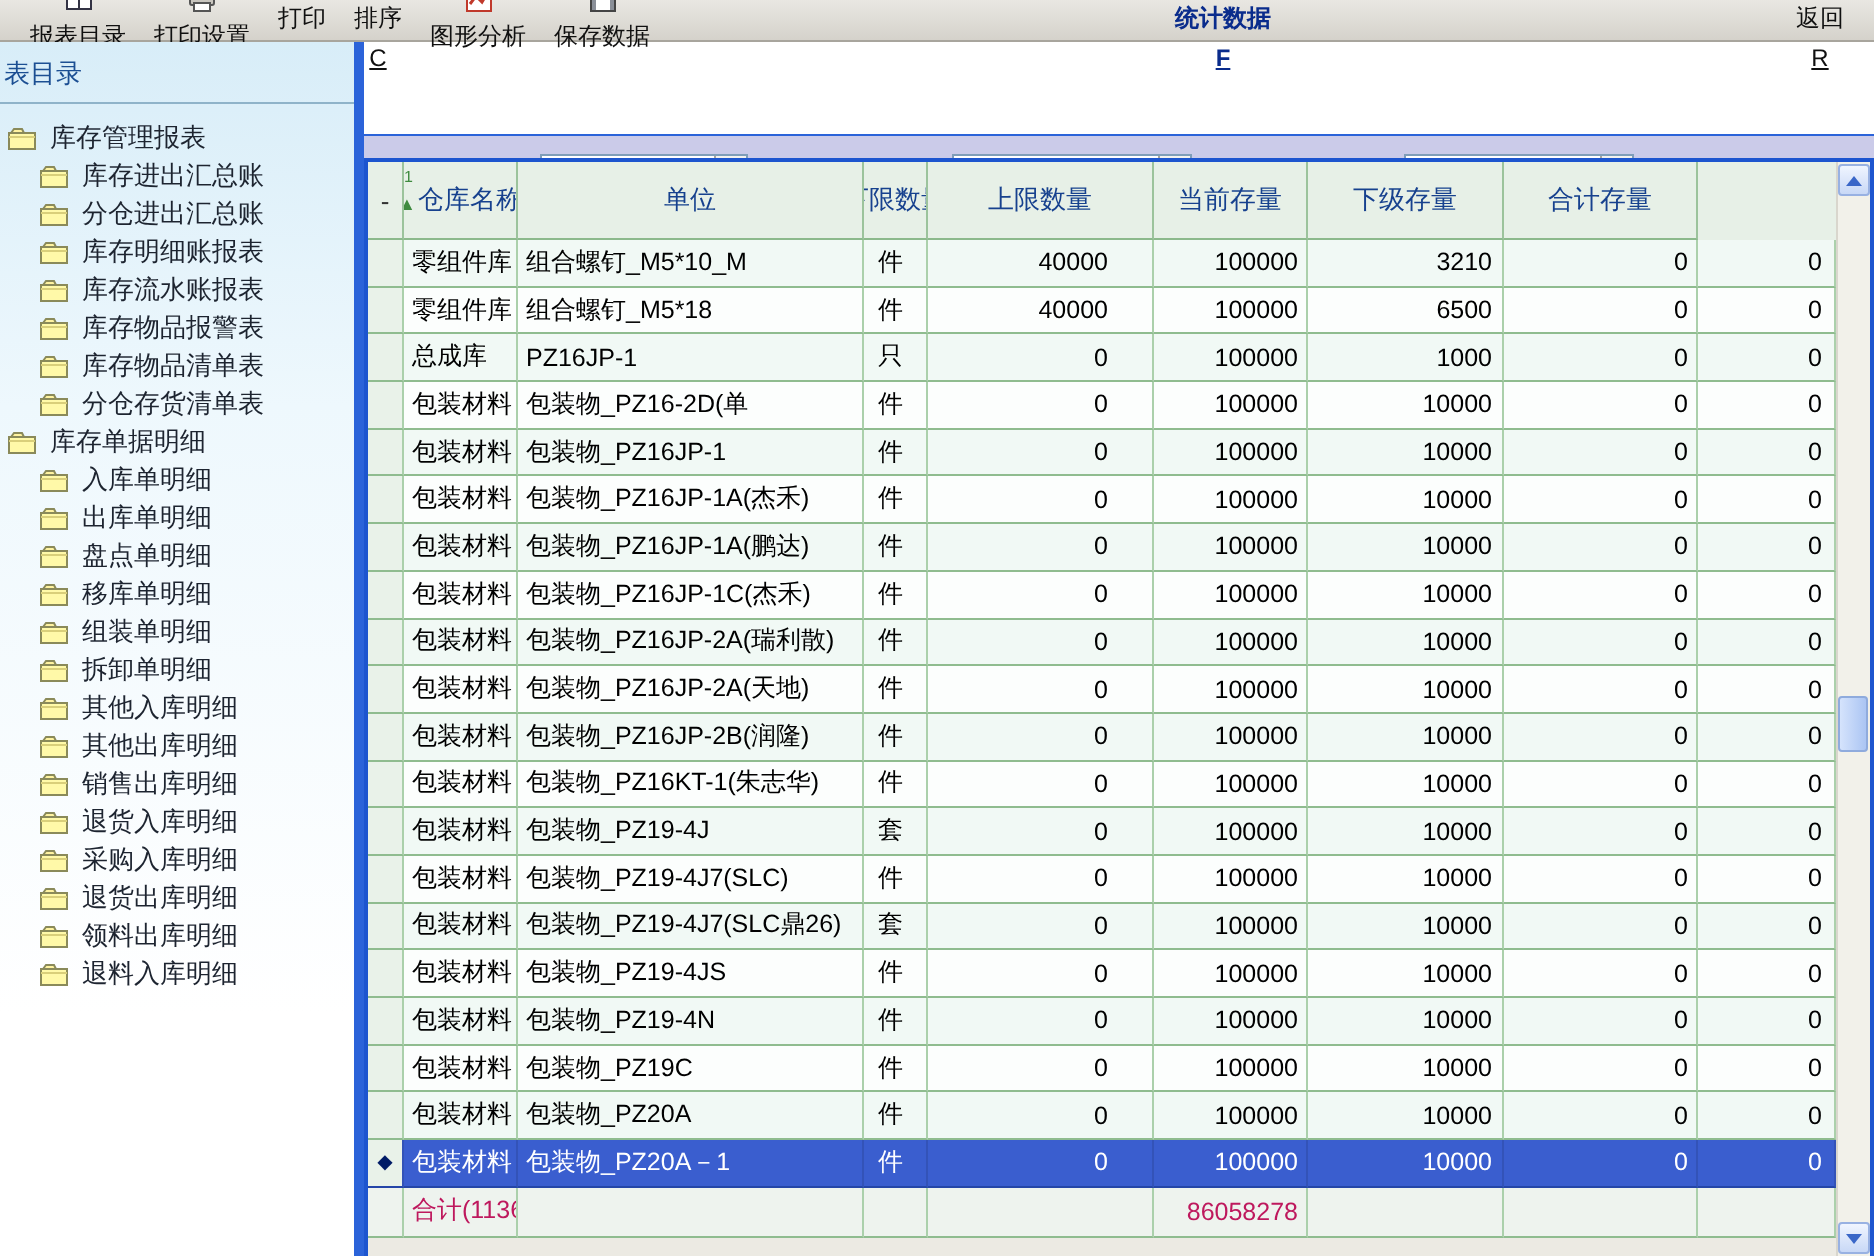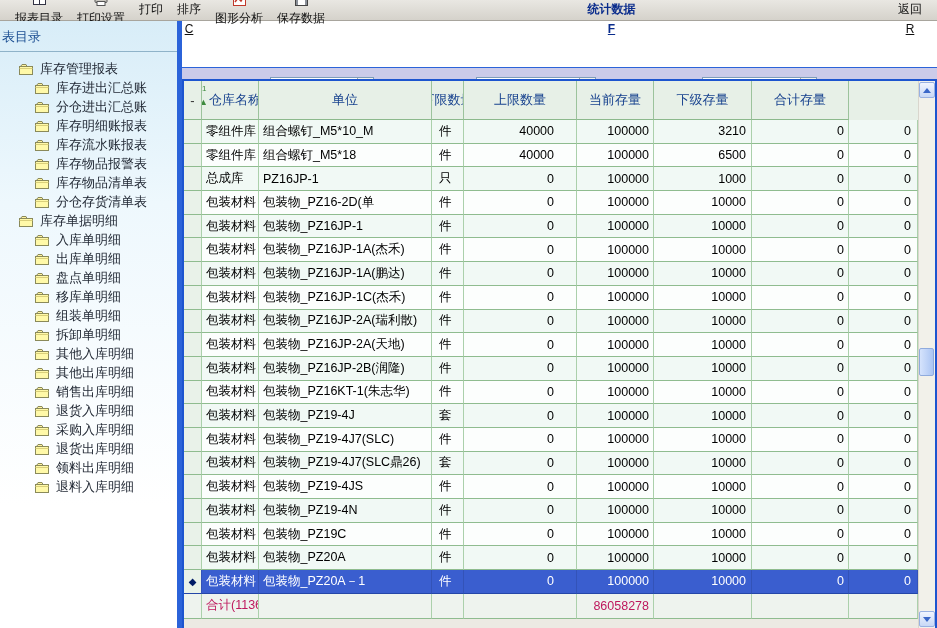--- a/index.html
+++ b/index.html
@@ -13,21 +13,21 @@
   .tbtn { display: flex; align-items: center; gap: 4px; padding: 0 7px; white-space: nowrap; cursor: default; flex-direction: column; }
   .tbtn .ticon { display: flex; align-items: center; }
   .tbtn .key { text-decoration: underline; }
   .tbtn.bold { font-weight: bold; color: #0a2c8c; }
   .tb-spacer { flex: 1; }
 
   
   .sidebar { position: absolute; left: 0; top: 21px; width: 177px; height: 607px;
     background: linear-gradient(180deg, #d8edf8 0%, #eef8fd 30%, #ffffff 80%); overflow: hidden; }
   .sidebar-header { padding: 7px 0 5px 2px; font-size: 13px; color: #1c4f93; border-bottom: 1px solid #8fb3c9; }
-  .tree { padding-top: 7px; padding-left: 15px; }
+  .tree { padding-top: 7px; }
   .tree-item { display: flex; align-items: center; gap: 6px; height: 19px; font-size: 13px; color: #1d2430; white-space: nowrap; }
   .tree-item.l1 { padding-left: 4px; }
   .tree-item.l2 { padding-left: 20px; font-family: Liberation Mono, monospace; }
   .tree-item .ficon { display: flex; align-items: center; }
 
   .splitter { position: absolute; left: 177px; top: 21px; width: 5px; height: 607px; background: #2b63d9; }
 
   
   .filterbar { position: absolute; left: 182px; top: 21px; width: 755px; height: 58px;
     background: #cbcbe9; border-top: 1px solid #2b63d9; padding: 7px 0 0 7px; font-size: 13px; margin-top: 46px; }

